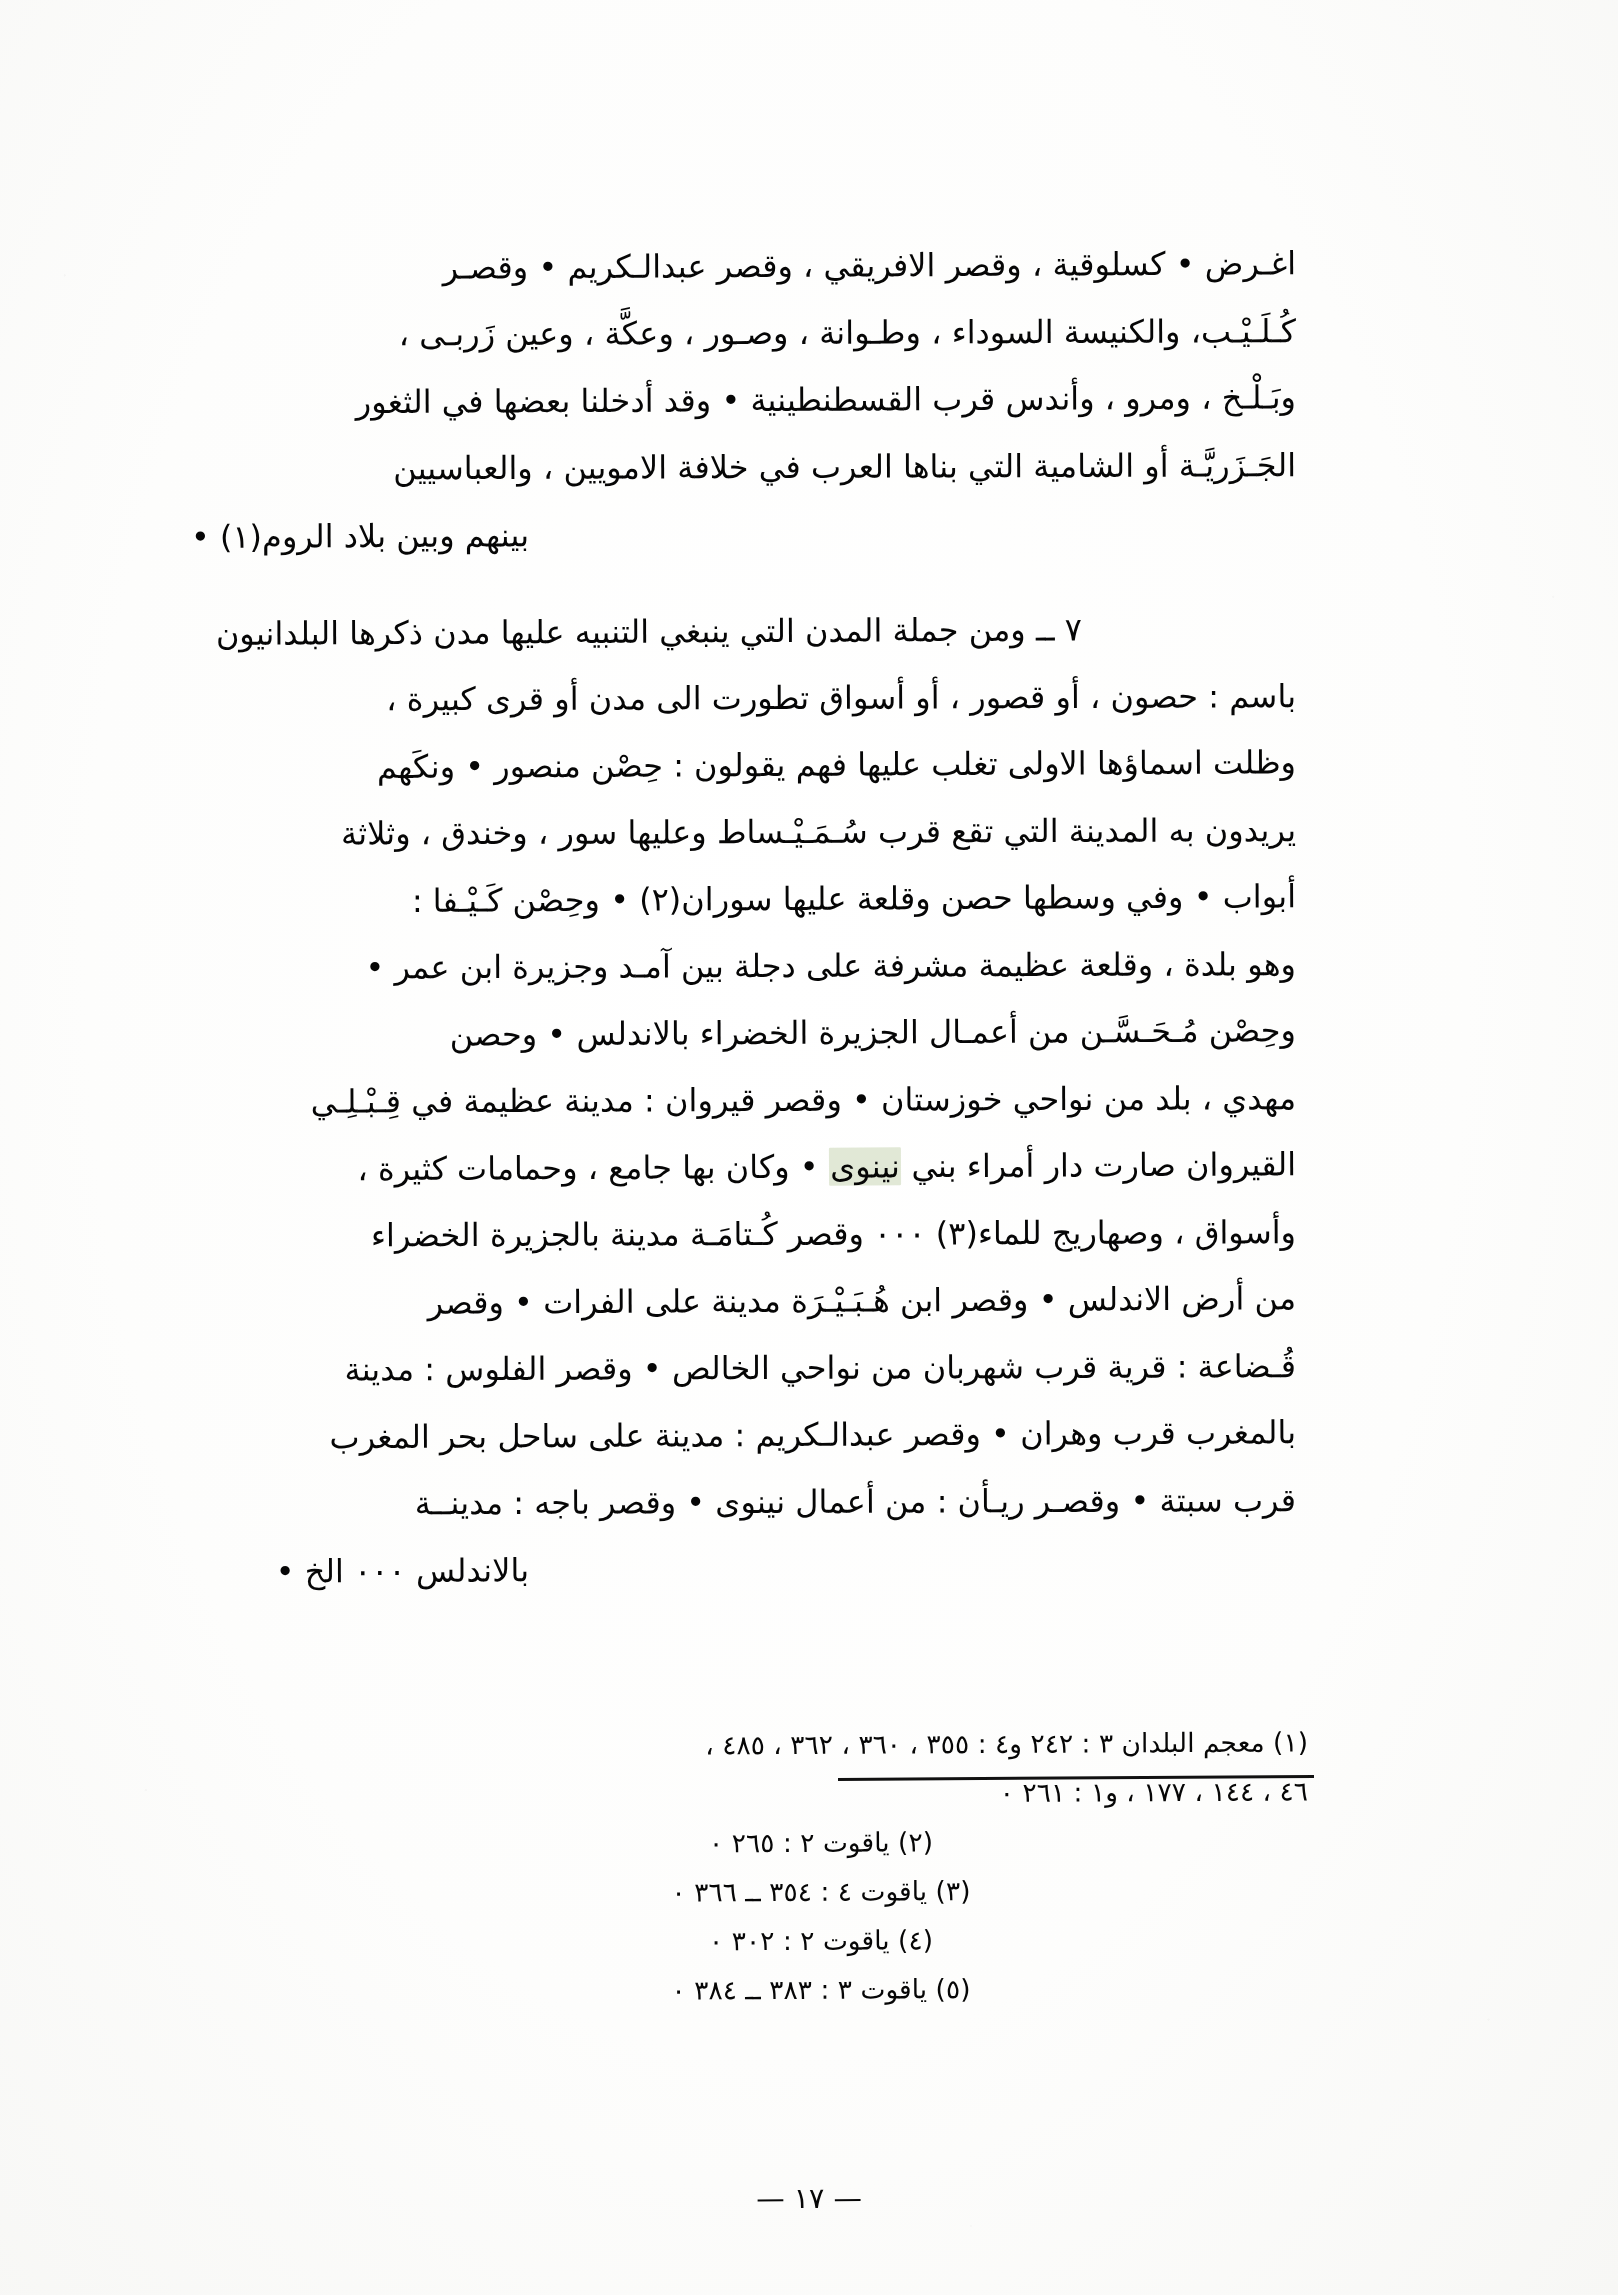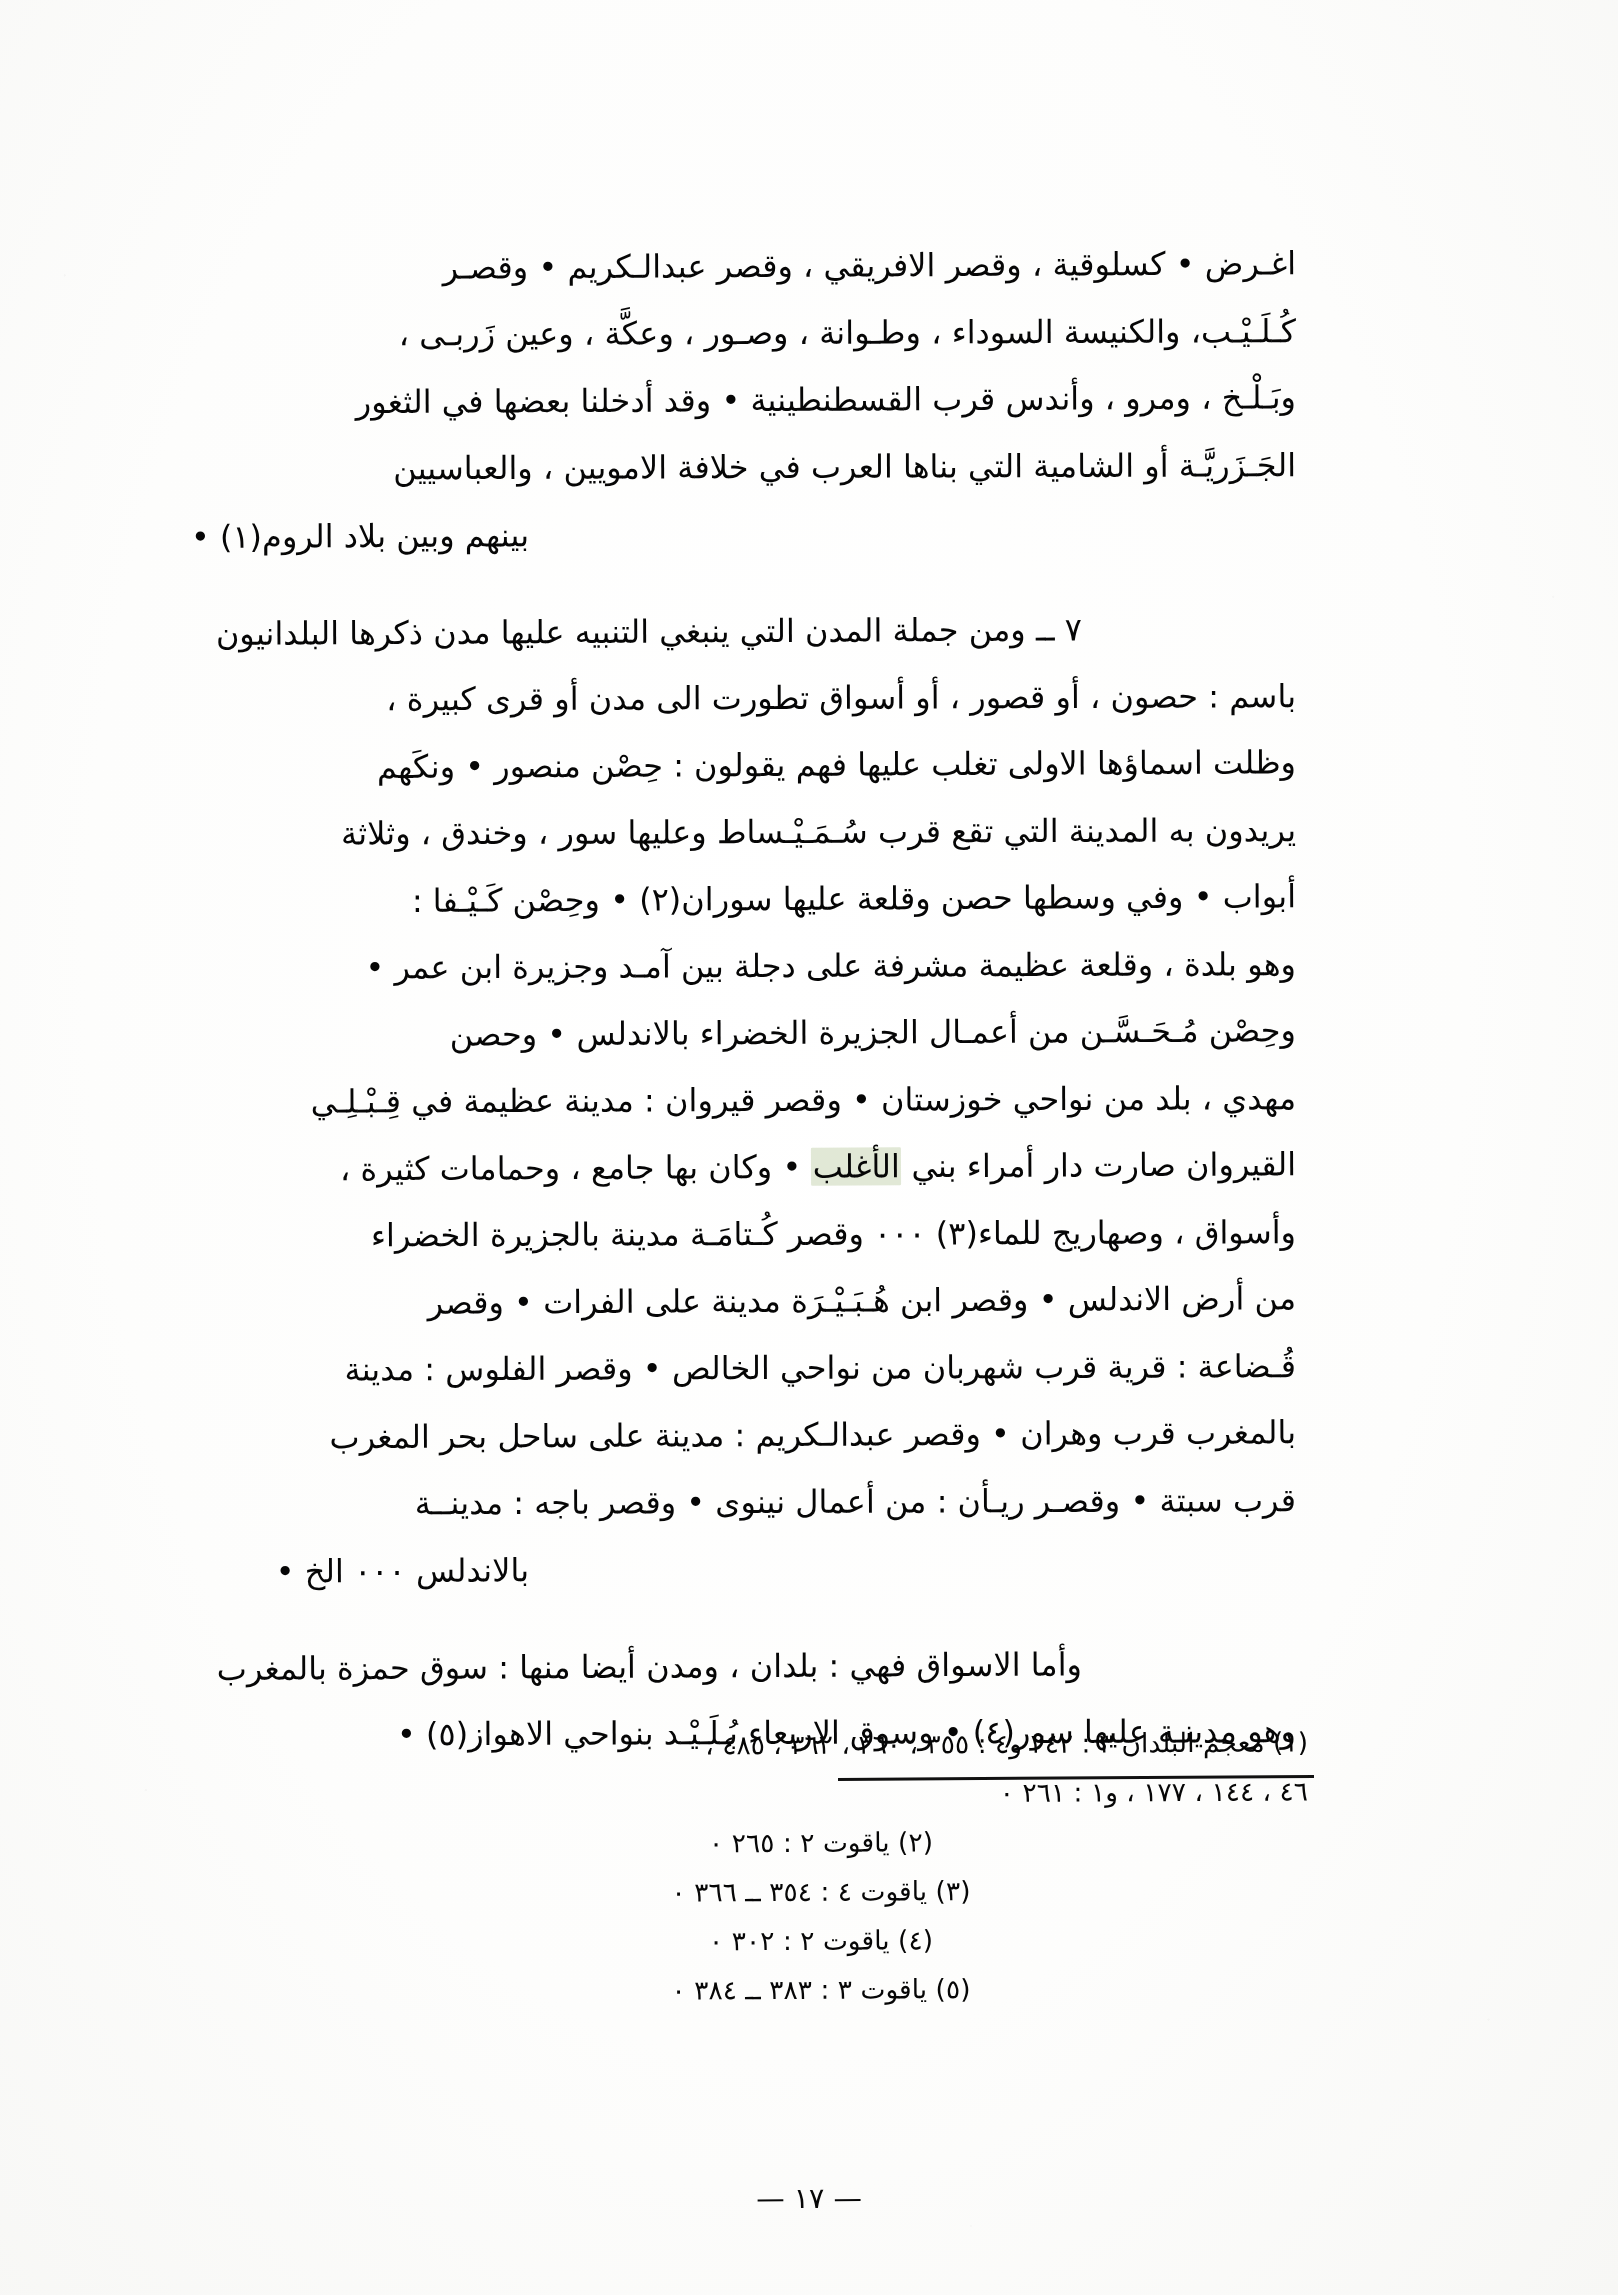--- a/index.html
+++ b/index.html
@@ -168,21 +168,21 @@
     </div>
     <div class="body-line">
       <span>وحِصْن مُـحَـسَّـن من أعمـال الجزيرة الخضراء بالاندلس • وحصن</span>
     </div>
     <div class="body-line">
       <span>مهدي ، بلد من نواحي خوزستان • وقصر قيروان : مدينة عظيمة في قِـبْـلِـي</span>
     </div>
 
     <div class="body-line">
       <span>
-        <span>القيروان صارت دار أمراء بني <span class="highlight-green">الأغلب</span> • وكان بها جامع ، وحمامات كثيرة ،</span>
+        <span>القيروان صارت دار أمراء بني <span class="highlight-green">نينوى</span> • وكان بها جامع ، وحمامات كثيرة ،</span>
       </span>
     </div>
     <div class="body-line">
       <span>وأسواق ، وصهاريج للماء(٣) ٠٠٠ وقصر كُـتامَـة مدينة بالجزيرة الخضراء</span>
     </div>
     <div class="body-line">
       <span>من أرض الاندلس • وقصر ابن هُـبَـيْـرَة مدينة على الفرات • وقصر</span>
     </div>
     <div class="body-line">
       <span>قُـضاعة : قرية قرب شهربان من نواحي الخالص • وقصر الفلوس : مدينة</span>
@@ -193,28 +193,20 @@
     <div class="body-line">
       <span>قرب سبتة • وقصـر ريـأن : من أعمال نينوى • وقصر باجه : مدينــة</span>
     </div>
     <div class="body-line line-tail-etc">
       <span>بالاندلس ٠٠٠ الخ •</span>
     </div>
   </div>
 
   <div class="para-gap"></div>
 
-  <div>
-    <div class="body-line line-indent-center">
-      <span>وأما الاسواق فهي : بلدان ، ومدن أيضا منها : سوق حمزة بالمغرب</span>
-    </div>
-    <div class="body-line">
-      <span>وهو مدينـة عليها سور(٤) • وسوق الاربعاء بُـلَـيْـد بنواحي الاهواز(٥) •</span>
-    </div>
-  </div>
 
 </div>
 
 <div class="footnote-rule"></div>
 
 <div class="footnotes">
   <div class="fn-line fn-right">
     <span>(١)  معجم البلدان ٣ : ٢٤٢ و٤ : ٣٥٥ ، ٣٦٠ ، ٣٦٢ ، ٤٨٥ ،</span>
   </div>
   <div class="fn-line fn-right">

